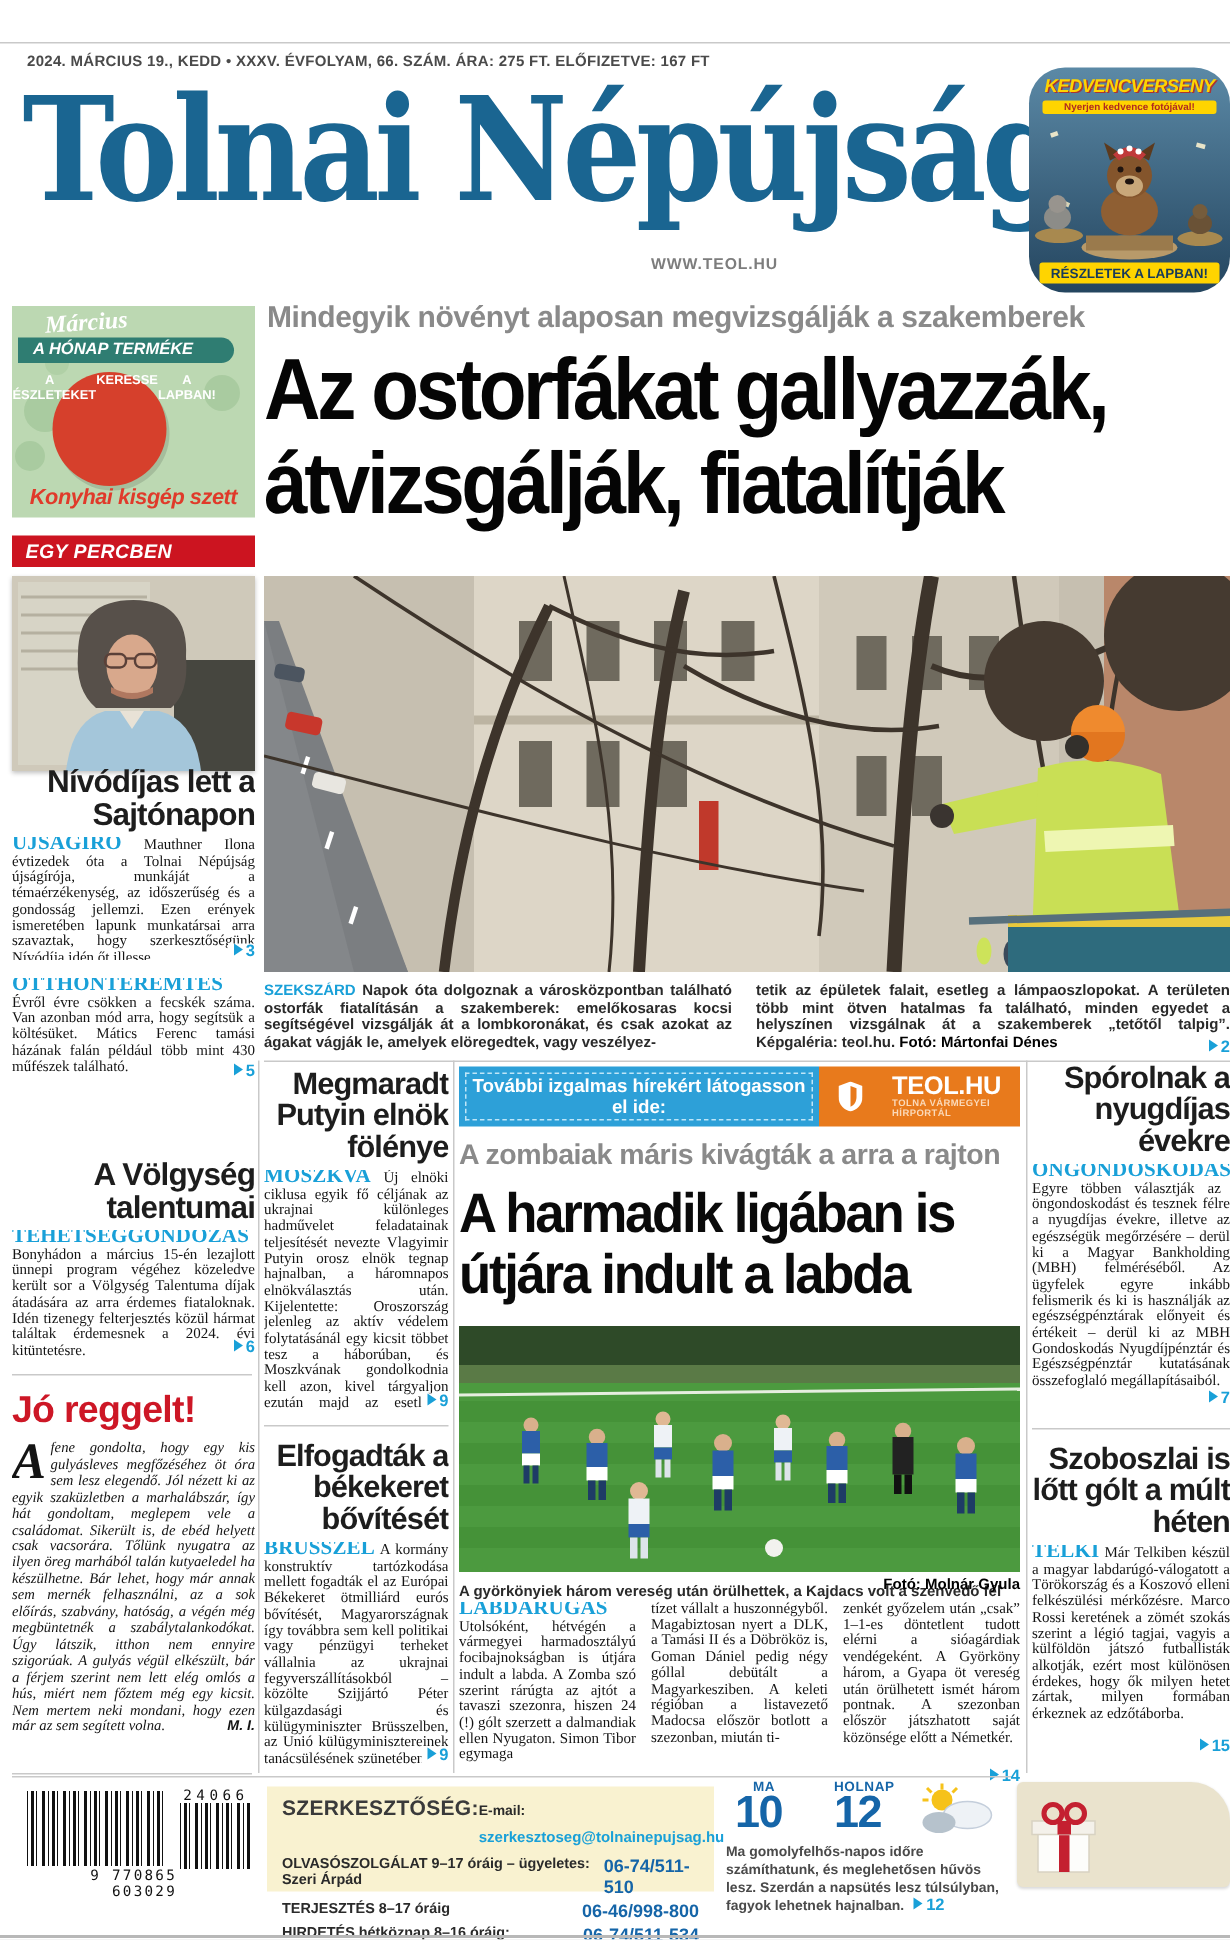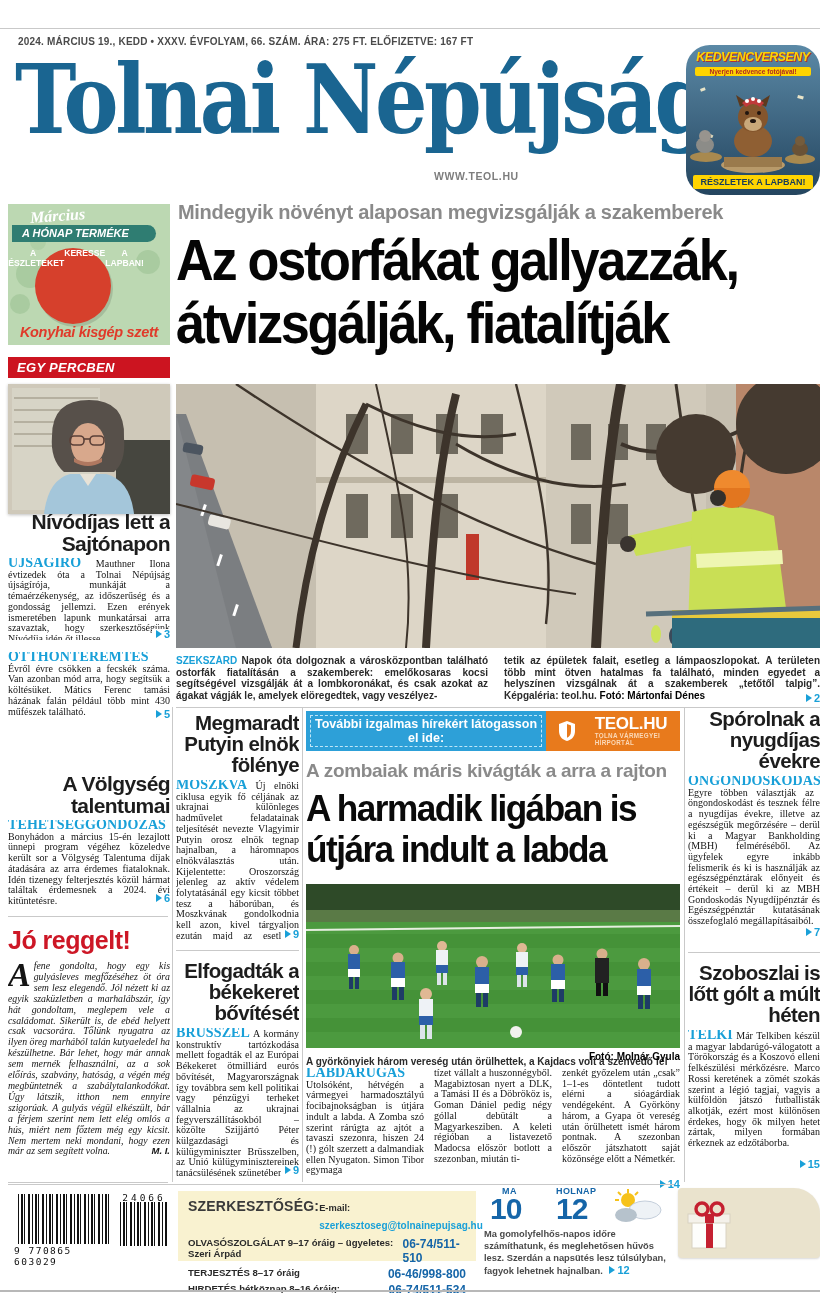--- a/index.html
+++ b/index.html
@@ -203,21 +203,21 @@
     <div class="gm-title">Jó reggelt!</div>
     <p class="gm-body" style="margin:6px 0 0;height:212px;overflow:hidden;"><span class="dropcap">A</span><span>fene gondolta, hogy egy kis gulyásleves megfőzéséhez öt óra sem lesz elegendő. Jól nézett ki az egyik szaküzletben a marhalábszár, így hát gondoltam, meglepem vele a családomat. Sikerült is, de ebéd helyett csak vacsorára. Tőlünk nyugatra az ilyen öreg marhából talán kutyaeledel ha készülhetne. Bár lehet, hogy már annak sem mernék felhasználni, az a sok előírás, szabvány, hatóság, a végén még megbüntetnék a szabálytalankodókat. Úgy látszik, itthon nem ennyire szigorúak. A gulyás végül elkészült, bár a férjem szerint nem lett elég omlós a hús, miért nem főztem még egy kicsit. Nem mertem neki mondani, hogy ezen már az sem segített volna.</span> <span class="gm-sig">M. I.</span></p>
   </div>
 
   <div class="rule" style="left:8px;top:1182px;width:160px;height:1px;"></div>
 
   <div class="abs" style="left:18px;top:1192px;width:150px;height:64px;">
     <div class="abs bc-num" style="left:102px;top:0;width:48px;text-align:center;letter-spacing:3px;">24066</div>
     <div class="abs bars" style="left:0;top:2px;width:94px;height:50px;"></div>
     <div class="abs bars" style="left:102px;top:10px;width:48px;height:44px;"></div>
-    <div class="abs bc-num" style="left:-4px;top:53px;width:104px;text-align:left;">9 770865 603029</div>
+    <div class="abs bc-num" style="left:-4px;top:53px;width:104px;text-align:right;">9 770865 603029</div>
   </div>
 
   <div class="abs" style="left:176px;top:384px;width:644px;height:264px;overflow:hidden;">
     <svg width="644" height="264" viewBox="0 0 644 264">
       <rect width="644" height="264" fill="#c6bfb0"></rect>
       <rect x="140" y="0" width="230" height="264" fill="#ddd6c7"></rect>
       <rect x="370" y="0" width="160" height="264" fill="#d0c9ba"></rect>
       <rect x="560" y="0" width="84" height="264" fill="#b9876a"></rect>
       <g fill="#6f6a5e">
         <rect x="170" y="30" width="22" height="40"></rect>

